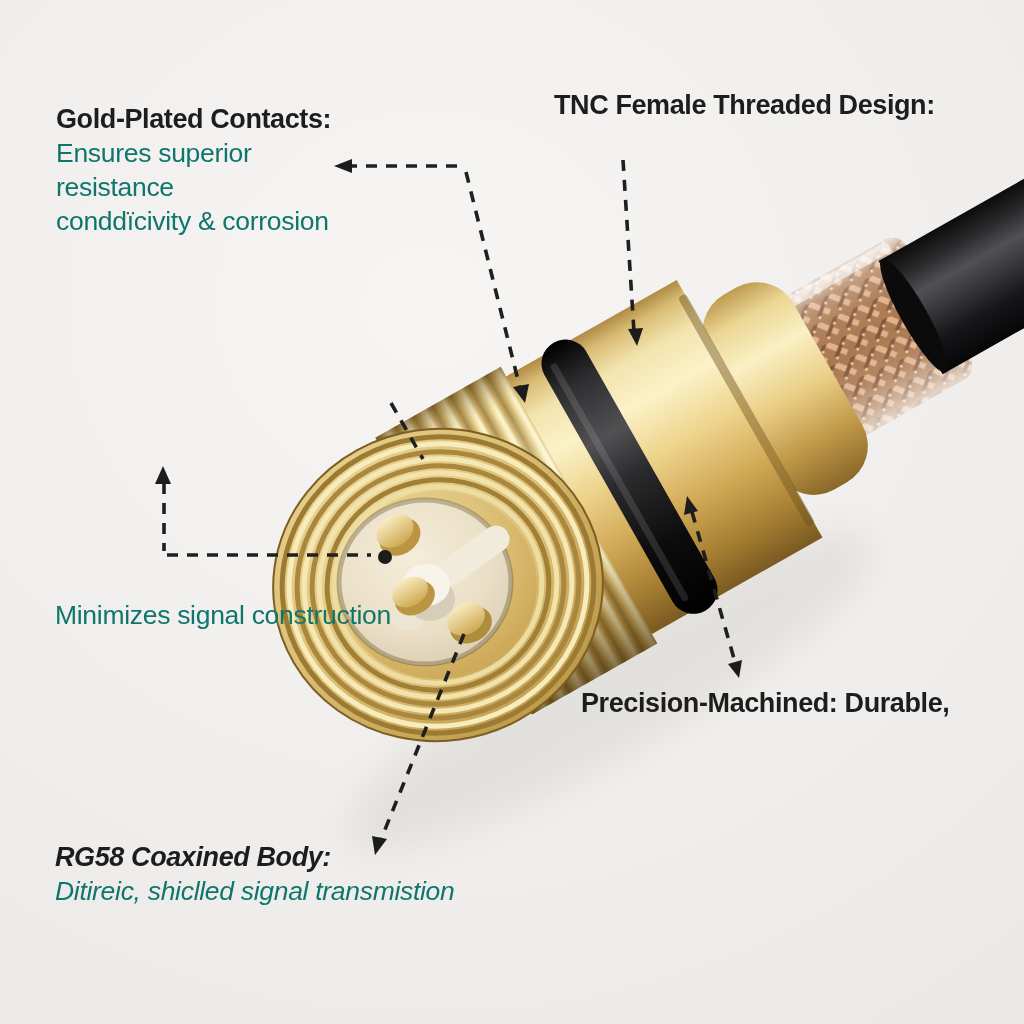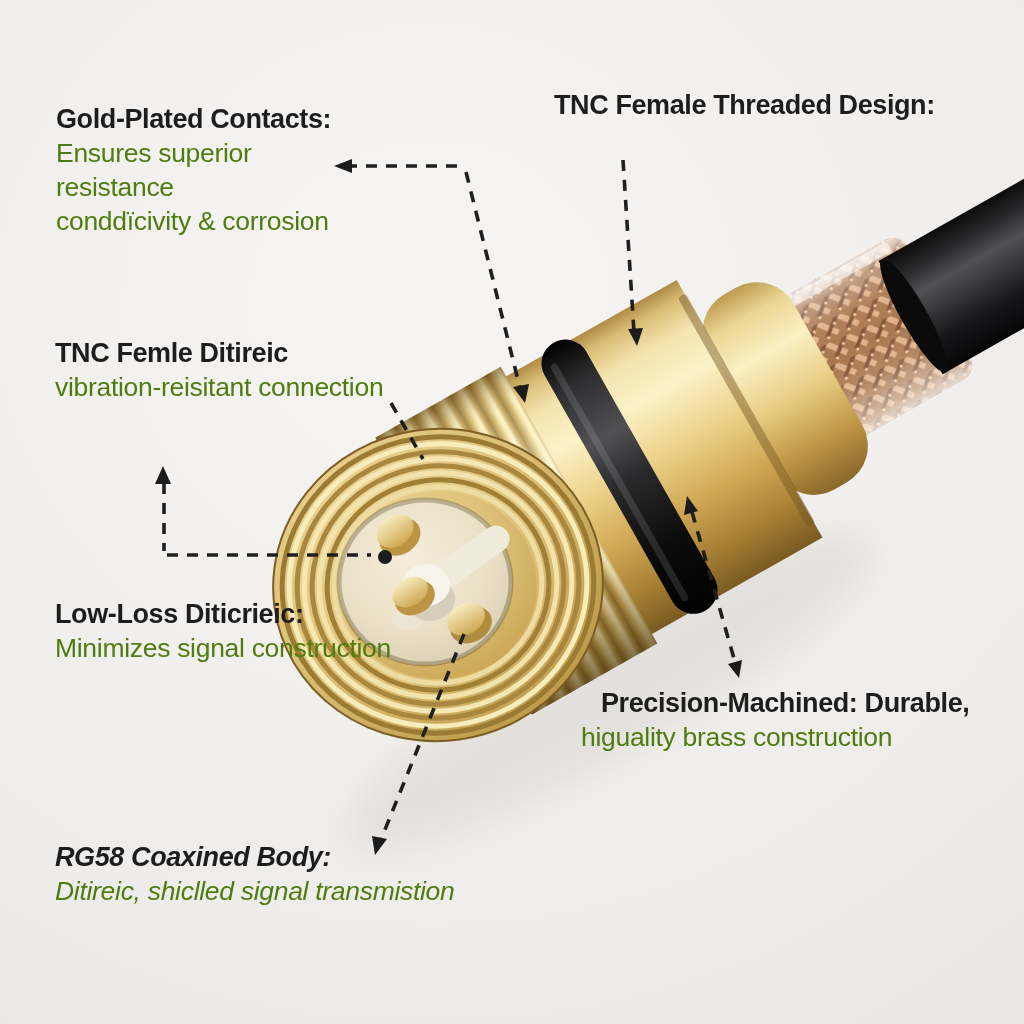--- a/index.html
+++ b/index.html
@@ -6,21 +6,21 @@
   body{
     width:1024px;height:1024px;overflow:hidden;
     font-family:"Liberation Sans","DejaVu Sans",sans-serif;
     background:radial-gradient(120% 110% at 42% 30%, #f6f5f3 0%, #f0eeec 48%, #e7e5e3 100%);
     position:relative;
   }
   .stage{position:absolute;inset:0;}
   svg{position:absolute;left:0;top:0;}
   .callout{position:absolute;color:#1d1d1d;}
   .co-h{font-weight:bold;font-size:27px;letter-spacing:-0.4px;line-height:33px;white-space:nowrap;}
-  .co-b{font-size:26.5px;letter-spacing:-0.3px;line-height:34px;white-space:nowrap;color:#4d7c0f;}
+  .co-b{font-size:26.5px;letter-spacing:-0.3px;line-height:34px;white-space:nowrap;color:#0f766e;}
 </style>
 </head>
 <body>
 
 <div class="stage">
 
 <svg width="1024" height="1024" viewBox="0 0 1024 1024">
   <defs>
     <linearGradient id="gradBrass" x1="0" y1="-148" x2="0" y2="148" gradientUnits="userSpaceOnUse">
       <stop offset="0" stop-color="#b08b45"></stop>
@@ -201,33 +201,27 @@
     <div class="co-h">Gold-Plated Contacts:</div>
     <div class="co-b">Ensures superior</div>
     <div class="co-b">resistance</div>
     <div class="co-b">conddïcivity &amp; corrosion</div>
   </div>
 
   <div class="callout" style="left:508px;top:89px;margin-left:46px;">
     <div class="co-h">TNC Female Threaded Design:</div>
   </div>
 
-  <div class="callout" style="left:55px;top:337px;">
-    <div class="co-h">TNC Femle Ditireic</div>
-    <div class="co-b">vibration-reisitant connection</div>
-  </div>
 
   <div class="callout" style="left:55px;top:598px;">
-    <div class="co-h">Low-Loss Diticrieic:</div>
     <div class="co-b">Minimizes signal construction</div>
   </div>
 
   <div class="callout" style="left:581px;top:687px;">
-    <div class="co-h" style="margin-left:20px;">Precision-Machined: Durable,</div>
-    <div class="co-b">higuality brass construction</div>
+    <div class="co-h" style="">Precision-Machined: Durable,</div>
   </div>
 
   <div class="callout" style="left:55px;top:841px;font-style:italic;">
     <div class="co-h">RG58 Coaxined Body:</div>
     <div class="co-b">Ditireic, shiclled signal transmistion</div>
   </div>
 
 </div>
 
 </body></html>

